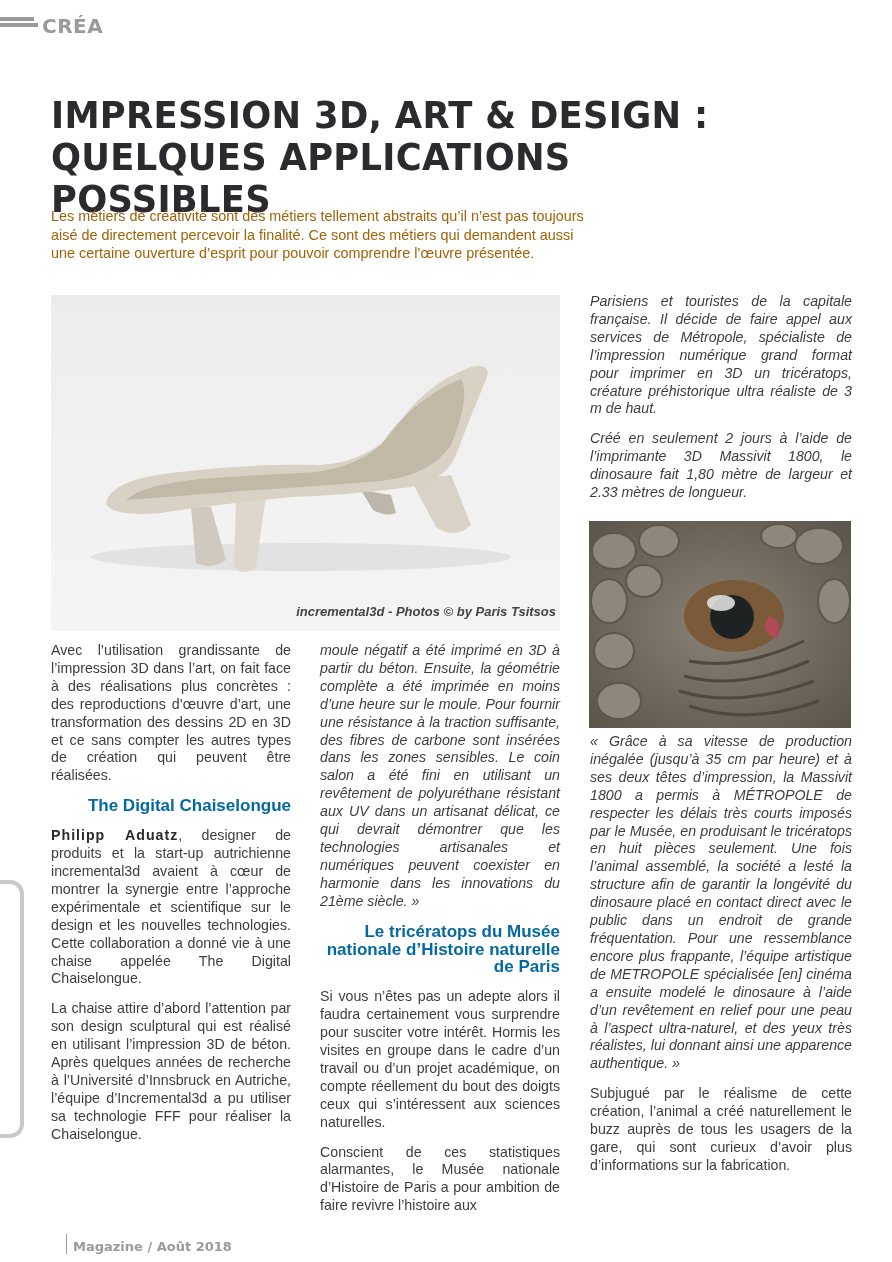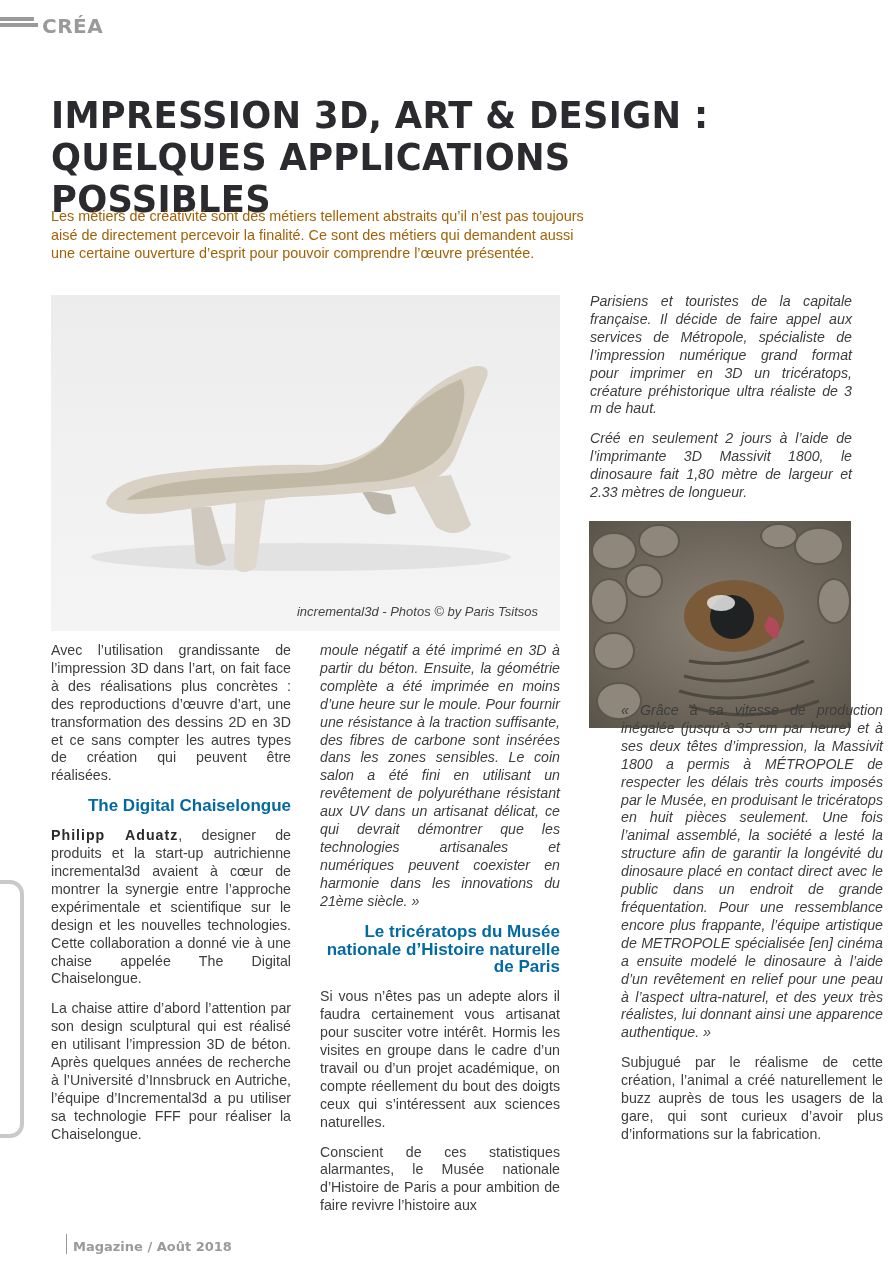--- a/index.html
+++ b/index.html
@@ -11,30 +11,30 @@
   .tag-bars .b1 { top:3px; width:34px; }
   .tag-bars .b2 { top:9px; width:38px; }
   .tag-label { font-family:"DejaVu Sans", sans-serif; font-weight:bold; font-size:20px; color:#9a9a9a; letter-spacing:0.5px; }
   .title { position:absolute; left:51px; top:94px; width:760px; margin:0;
            font-family:"DejaVu Sans", sans-serif; font-weight:bold; font-size:38px; line-height:42px;
            color:#2b2b2f; letter-spacing:0.3px; transform:scaleX(0.93); transform-origin:left top; }
   .intro { position:absolute; left:51px; top:207px; width:540px; font-size:14.4px; line-height:18.5px; color:#a16207; margin:0; }
   .photo-chaise { position:absolute; left:51px; top:295px; width:509px; height:336px;
                   background:linear-gradient(180deg,#ececec 0%,#f1f1f1 50%,#f4f4f4 100%); overflow:hidden; }
   .photo-chaise svg { position:absolute; left:0; top:0; }
-  .caption { position:absolute; right:22px; bottom:12px; font-style:italic; font-size:13px; color:#444; }
+  .caption { position:absolute; right:4px; bottom:12px; font-style:italic; font-size:13px; color:#444;font-weight:bold; }
   .col { position:absolute; font-size:14.2px; line-height:17.9px; color:#3d3d3d; text-align:justify; }
   .col p { margin:0 0 12px 0; }
   .col h3 { margin:0 0 12px 0; font-size:17px; line-height:17.9px; font-weight:bold; color:#0369a1; text-align:right; }
   .col .it { font-style:italic; }
   .col b { color:#2b2b2b; letter-spacing:1px; }
   .col1 { left:51px; top:642px; width:240px; }
   .col2 { left:320px; top:642px; width:240px; }
   .col3a { left:590px; top:293px; width:262px;font-style:italic; }
-  .col3b { left:590px; top:702px; width:262px;margin-left:31px; }
+  .col3b { left:590px; top:733px; width:262px; }
   .photo-eye { position:absolute; left:589px; top:521px; width:262px; height:207px; overflow:hidden;
                background:radial-gradient(ellipse at 50% 50%, #8a8275 0%, #6e665b 60%, #5a5349 100%); }
   .side-tab { position:absolute; left:-20px; top:880px; width:44px; height:258px; border:4px solid #c9c9c9; border-radius:14px; box-sizing:border-box; }
   .footer { position:absolute; left:66px; top:1232px; height:22px; display:flex; align-items:flex-end; }
   .footer-rule { width:1px; height:20px; background:#9a9a9a; margin-right:6px; }
   .footer-text { font-family:"DejaVu Sans", sans-serif; font-weight:bold; font-size:13px; color:#9a9a9a; }
 </style>
 </head>
 <body>
 
@@ -70,21 +70,21 @@
 <div class="col col1">
   <p>Avec l’utilisation grandissante de l’impression 3D dans l’art, on fait face à des réalisations plus concrètes : des reproductions d’œuvre d’art, une transformation des dessins 2D en 3D et ce sans compter les autres types de création qui peuvent être réalisées.</p>
   <h3>The Digital Chaiselongue</h3>
   <p><b>Philipp Aduatz</b><span>, designer de produits et la start-up autrichienne incremental3d avaient à cœur de montrer la synergie entre l’approche expérimentale et scientifique sur le design et les nouvelles technologies. Cette collaboration a donné vie à une chaise appelée The Digital Chaiselongue.</span></p>
   <p>La chaise attire d’abord l’attention par son design sculptural qui est réalisé en utilisant l’impression 3D de béton. Après quelques années de recherche à l’Université d’Innsbruck en Autriche, l’équipe d’Incremental3d a pu utiliser sa technologie FFF pour réaliser la Chaiselongue.</p>
 </div>
 
 <div class="col col2">
   <p class="it">moule négatif a été imprimé en 3D à partir du béton. Ensuite, la géométrie complète a été imprimée en moins d’une heure sur le moule. Pour fournir une résistance à la traction suffisante, des fibres de carbone sont insérées dans les zones sensibles. Le coin salon a été fini en utilisant un revêtement de polyuréthane résistant aux UV dans un artisanat délicat, ce qui devrait démontrer que les technologies artisanales et numériques peuvent coexister en harmonie dans les innovations du 21ème siècle. »</p>
   <h3>Le tricératops du Musée nationale d’Histoire naturelle de Paris</h3>
-  <p>Si vous n’êtes pas un adepte alors il faudra certainement vous artisanat pour susciter votre intérêt. Hormis les visites en groupe dans le cadre d’un travail ou d’un projet académique, on compte réellement du bout des doigts ceux qui s’intéressent aux sciences naturelles.</p>
+  <p>Si vous n’êtes pas un adepte alors il faudra certainement vous surprendre pour susciter votre intérêt. Hormis les visites en groupe dans le cadre d’un travail ou d’un projet académique, on compte réellement du bout des doigts ceux qui s’intéressent aux sciences naturelles.</p>
   <p>Conscient de ces statistiques alarmantes, le Musée nationale d’Histoire de Paris a pour ambition de faire revivre l’histoire aux</p>
 </div>
 
 <div class="col col3a">
   <p>Parisiens et touristes de la capitale française. Il décide de faire appel aux services de Métropole, spécialiste de l’impression numérique grand format pour imprimer en 3D un tricératops, créature préhistorique ultra réaliste de 3 m de haut.</p>
   <p>Créé en seulement 2 jours à l’aide de l’imprimante 3D Massivit 1800, le dinosaure fait 1,80 mètre de largeur et 2.33 mètres de longueur.</p>
 </div>
 
 <div class="photo-eye">
   <svg width="262" height="207" viewBox="0 0 262 207">

